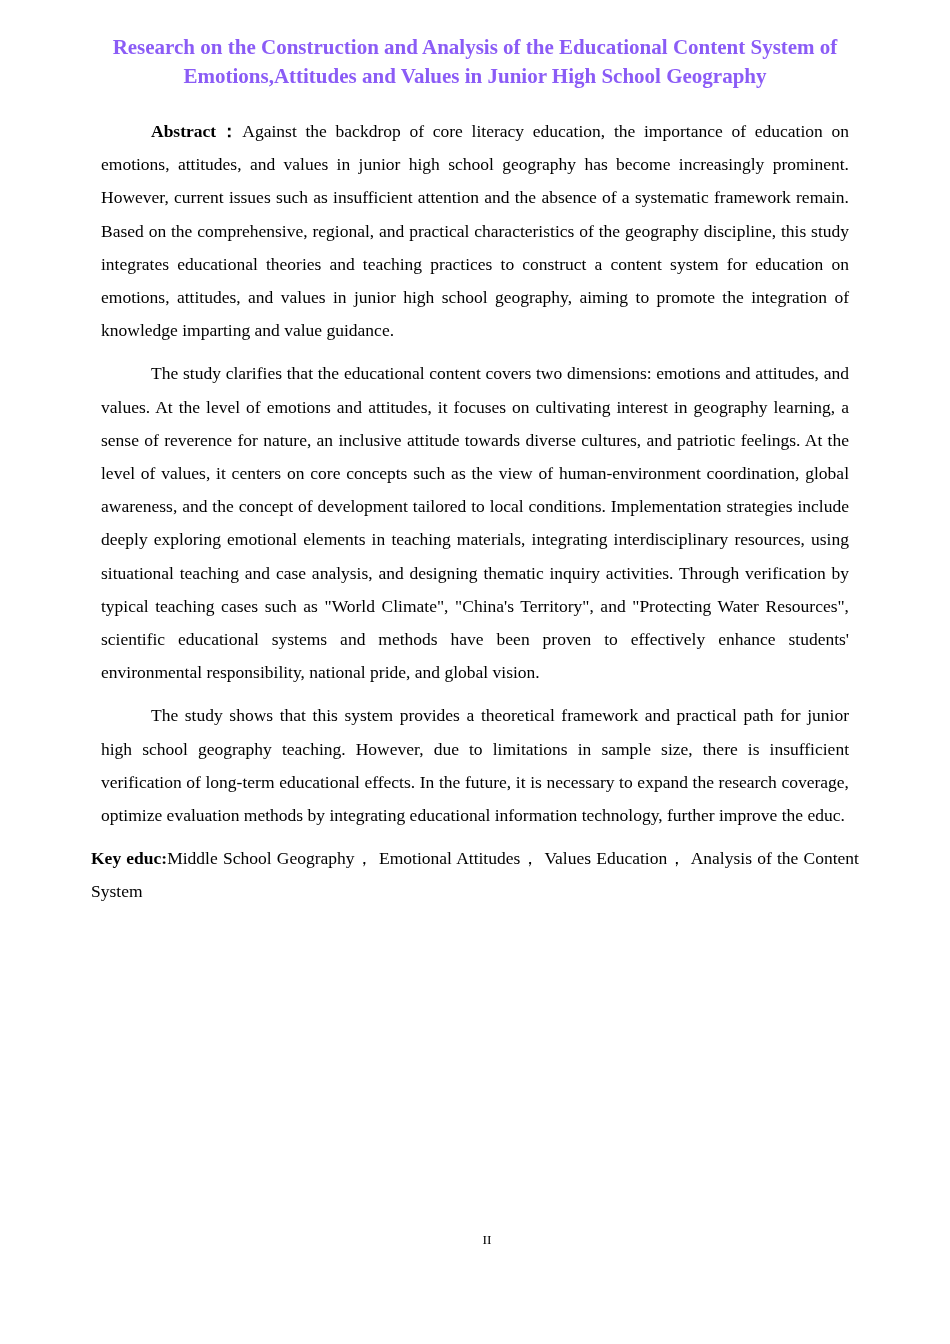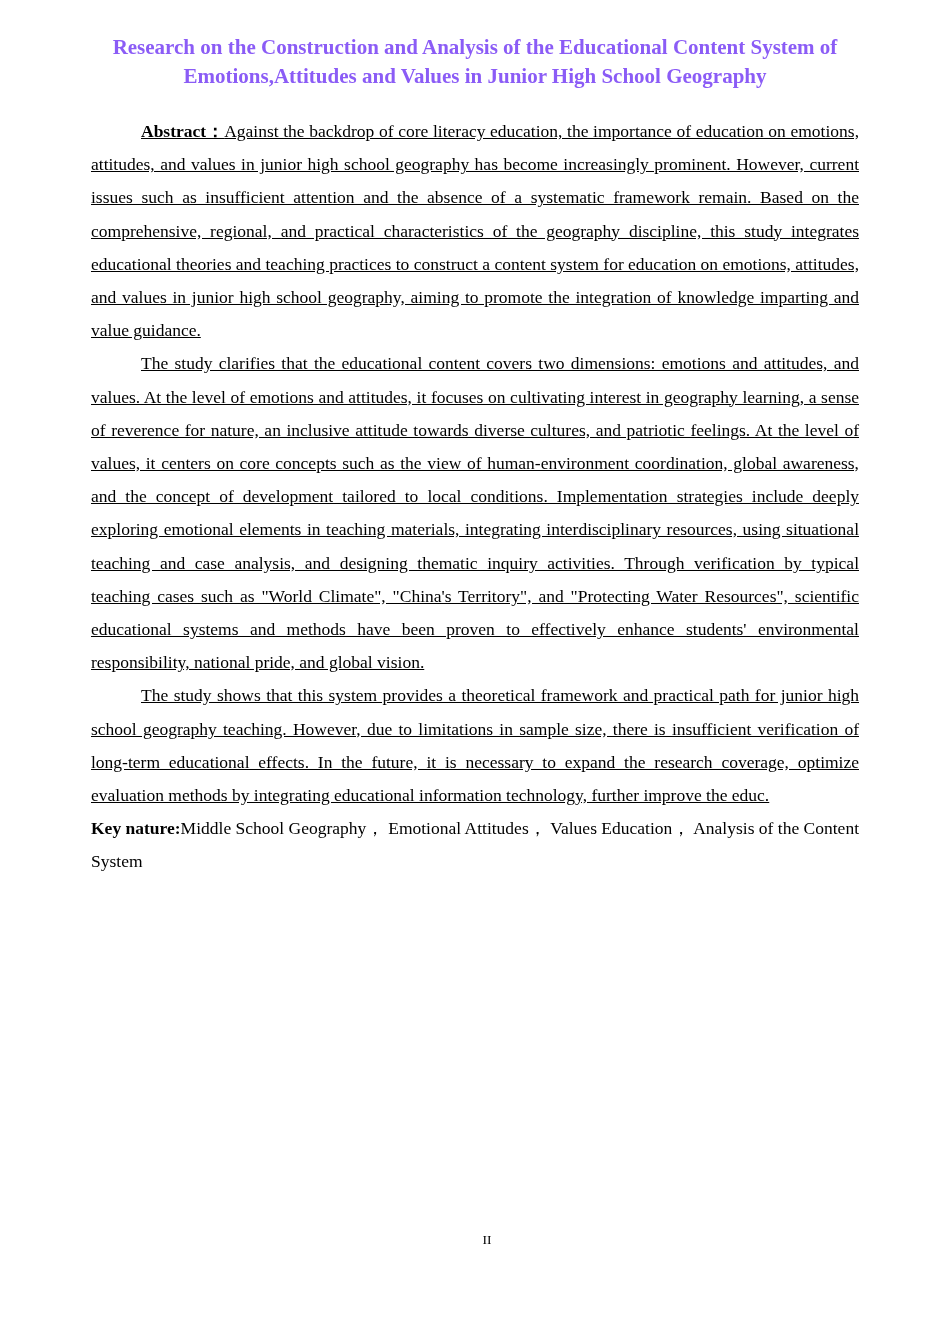--- a/index.html
+++ b/index.html
@@ -38,23 +38,22 @@
     color: #8b5cf6;
     padding: 0 18px;
   }
   .body-text {
     margin-top: 24px;
     font-size: 17.5px;
     line-height: 33.2px;
     text-align: justify;
   }
   .para {
-    margin: 0;
+    margin: 10px;
     text-indent: 50px;
-    text-decoration: underline;
   }
   .bold { font-weight: bold; }
   .keywords {
     margin: 0;
     text-indent: 0;
   }
   .page-number {
     position: absolute;
     bottom 95px;
     bottom: 96px;
@@ -73,20 +72,20 @@
 
     <h1 class="doc-title">Research on the Construction and Analysis of the Educational Content System of Emotions,Attitudes and Values in Junior High School Geography</h1>
 
     <div class="body-text">
       <p class="para">
         <span class="bold">Abstract：</span><span>Against the backdrop of core literacy education, the importance of education on emotions, attitudes, and values in junior high school geography has become increasingly prominent. However, current issues such as insufficient attention and the absence of a systematic framework remain. Based on the comprehensive, regional, and practical characteristics of the geography discipline, this study integrates educational theories and teaching practices to construct a content system for education on emotions, attitudes, and values in junior high school geography, aiming to promote the integration of knowledge imparting and value guidance.</span>
       </p>
       <p class="para">The study clarifies that the educational content covers two dimensions: emotions and attitudes, and values. At the level of emotions and attitudes, it focuses on cultivating interest in geography learning, a sense of reverence for nature, an inclusive attitude towards diverse cultures, and patriotic feelings. At the level of values, it centers on core concepts such as the view of human-environment coordination, global awareness, and the concept of development tailored to local conditions. Implementation strategies include deeply exploring emotional elements in teaching materials, integrating interdisciplinary resources, using situational teaching and case analysis, and designing thematic inquiry activities. Through verification by typical teaching cases such as "World Climate", "China's Territory", and "Protecting Water Resources", scientific educational systems and methods have been proven to effectively enhance students' environmental responsibility, national pride, and global vision.</p>
       <p class="para">The study shows that this system provides a theoretical framework and practical path for junior high school geography teaching. However, due to limitations in sample size, there is insufficient verification of long-term educational effects. In the future, it is necessary to expand the research coverage, optimize evaluation methods by integrating educational information technology, further improve the educ.</p>
       <p class="keywords">
-        <span class="bold">Key nature:</span><span>Middle School Geography， Emotional Attitudes， Values Education， Analysis of the Content System</span>
+        <span class="bold">Key educ:</span><span>Middle School Geography， Emotional Attitudes， Values Education， Analysis of the Content System</span>
       </p>
     </div>
 
   </div>
 
   <div class="page-number">II</div>
 </div>
 
 </body></html>

